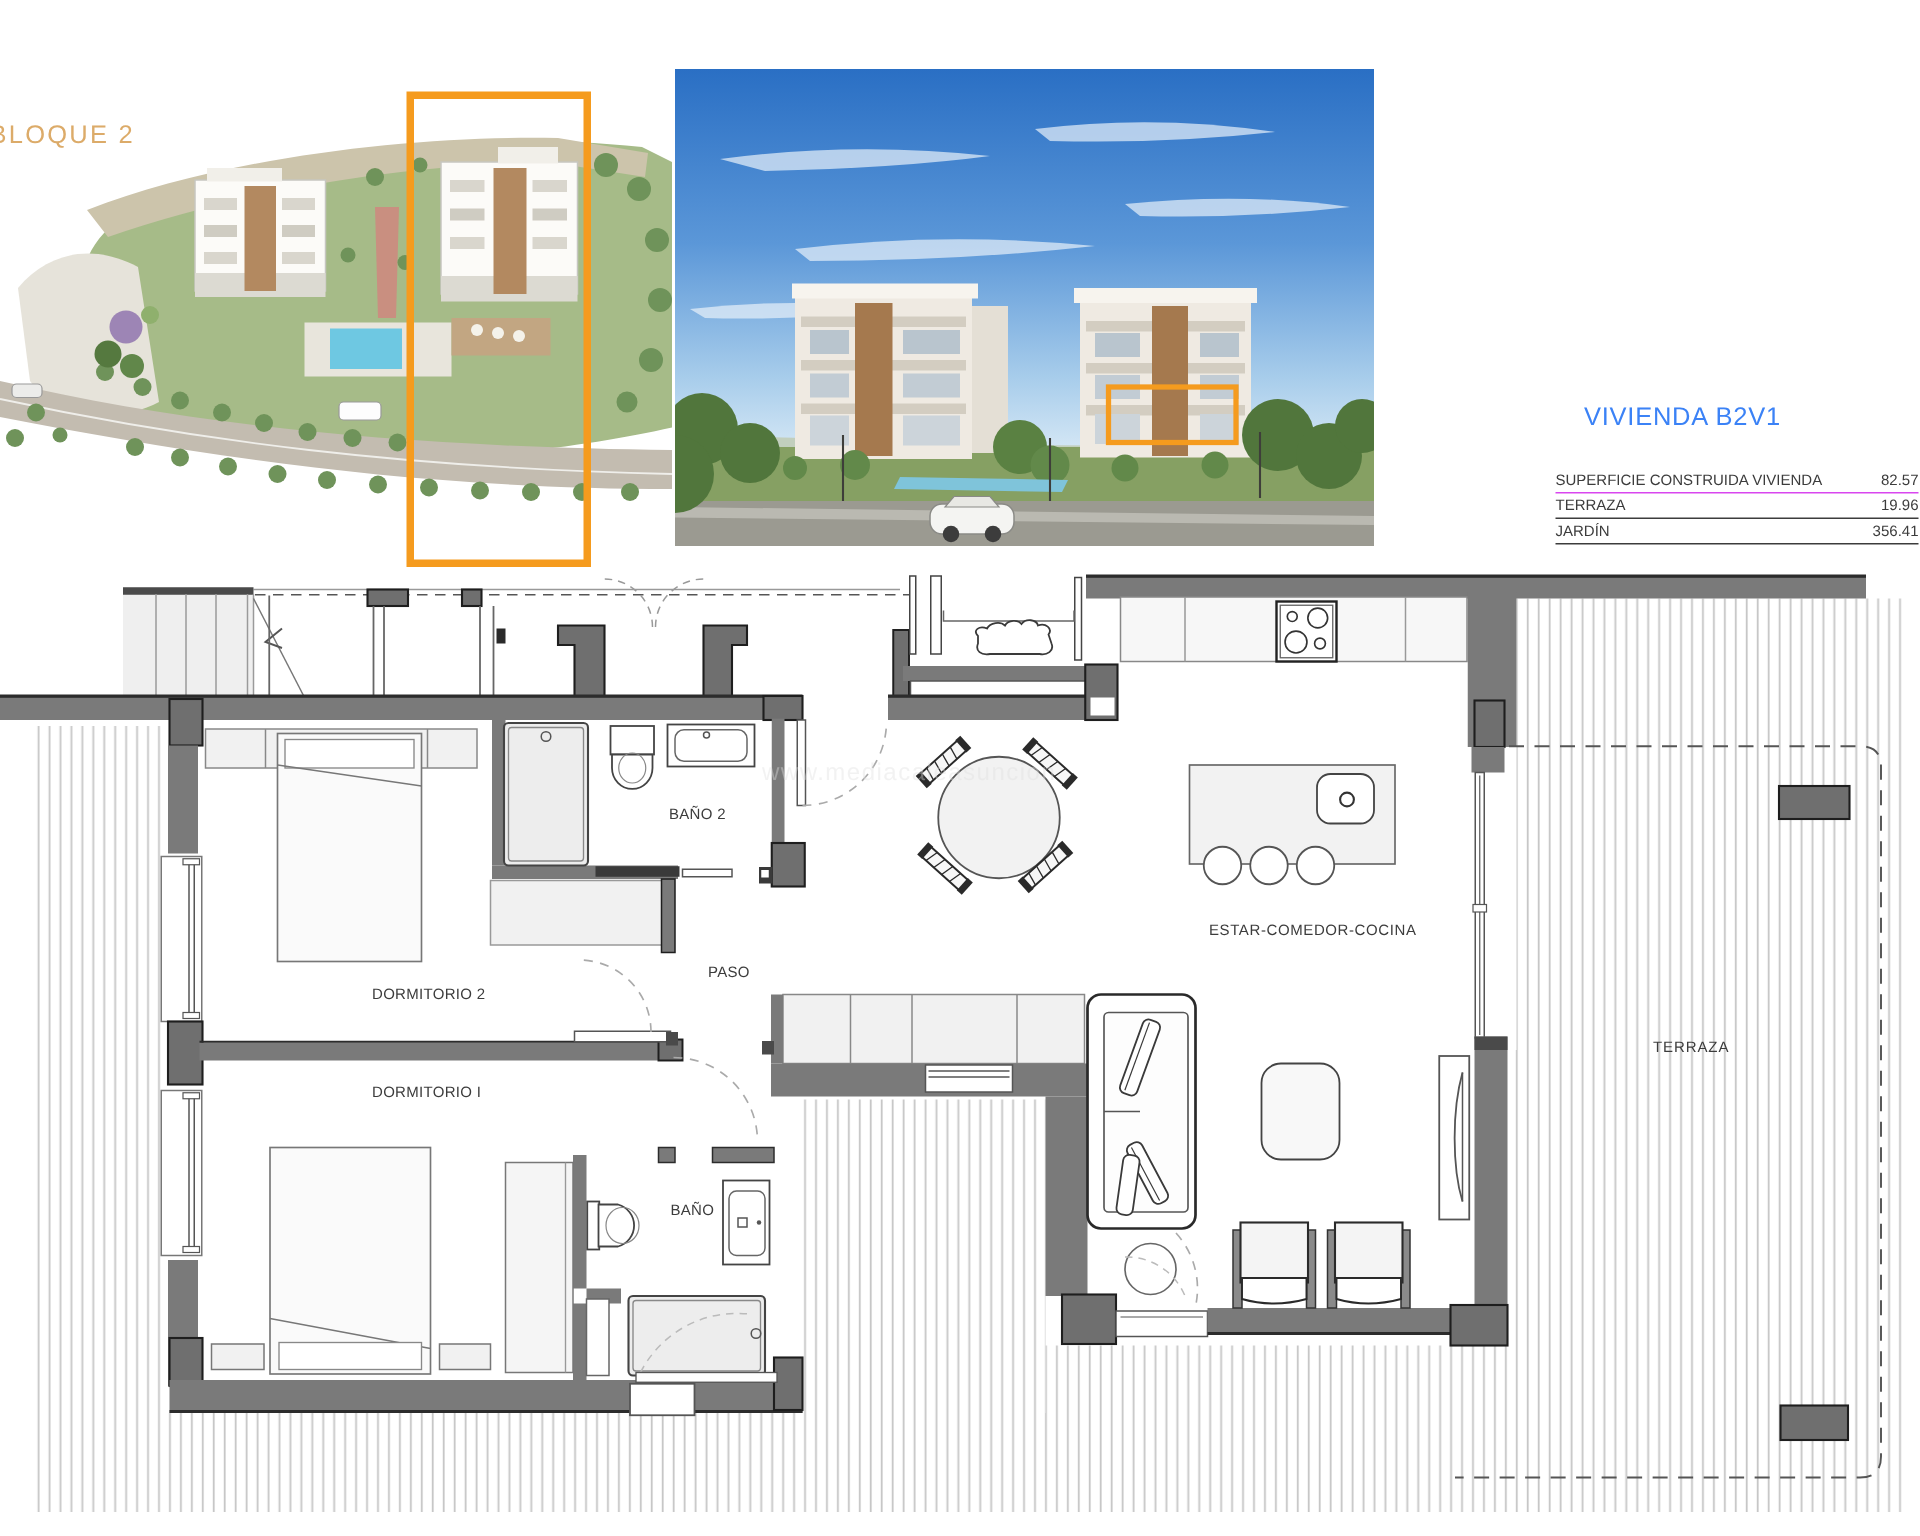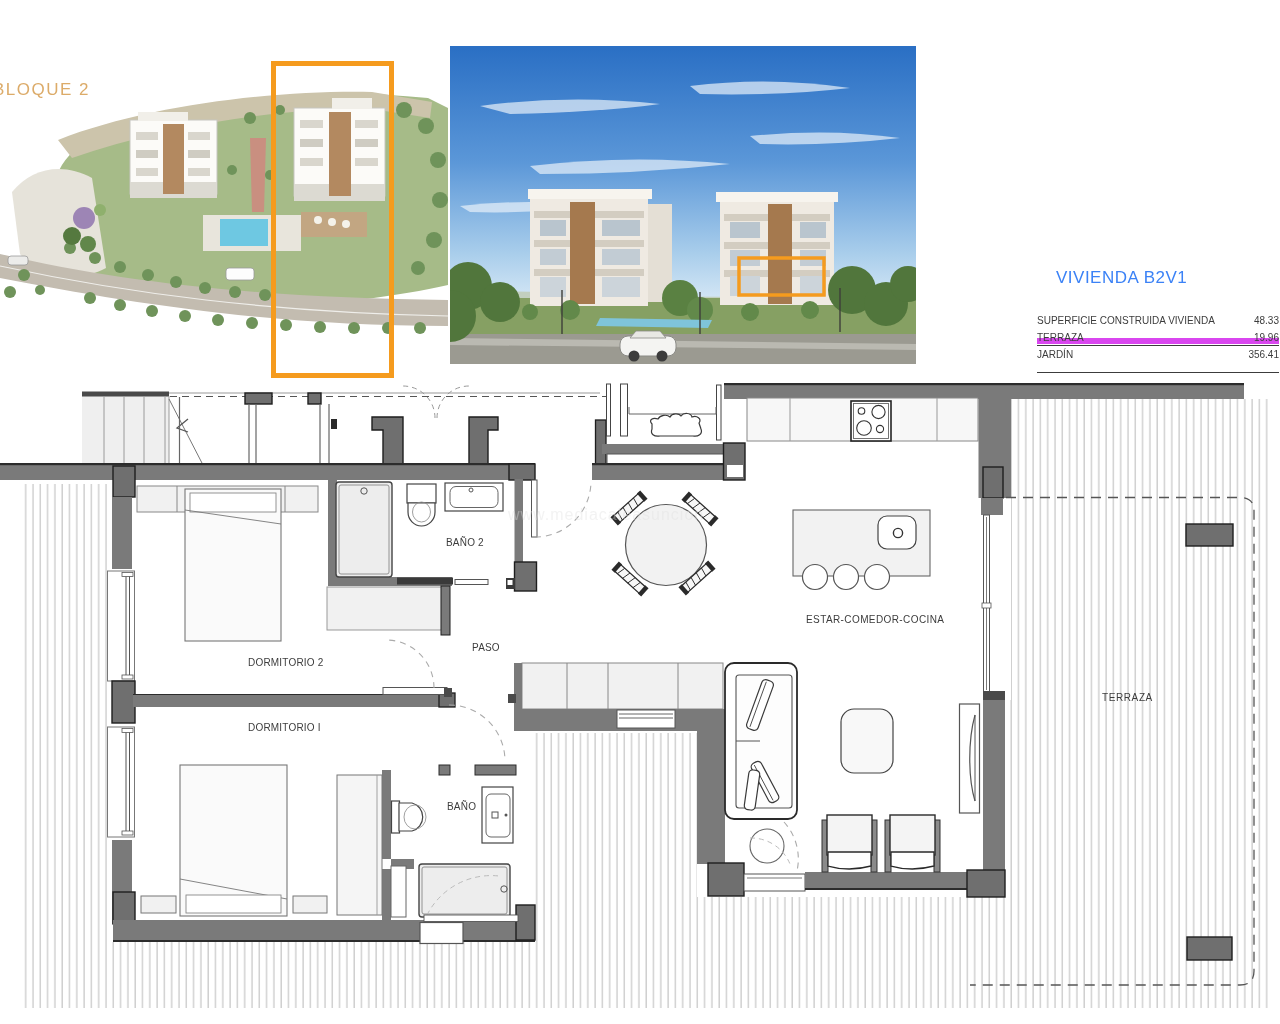--- a/index.html
+++ b/index.html
@@ -188,25 +188,25 @@
     <line x1="112" y1="244" x2="112" y2="288"></line>
       <line x1="250" y1="246" x2="250" y2="288"></line>
       <line x1="390" y1="242" x2="390" y2="286"></line>
   </g>
 
   <rect x="289" y="212" width="85" height="37" fill="none" stroke="#f59b1e" stroke-width="3.5"></rect>
 </svg>
 
 <div class="abs" style="left:1056px;top:268px;font-size:17px;letter-spacing:0.5px;color:#3b82f6">VIVIENDA B2V1</div>
 
-<div class="abs" style="left:1037px;top:315px;width:242px;font-size:10px;color:#3c3c3c;border-bottom:6px solid #d946ef;padding-bottom:12px">SUPERFICIE CONSTRUIDA VIVIENDA<span style="float:right">48.33</span></div>
+<div class="abs" style="left:1037px;top:315px;width:242px;font-size:10px;color:#3c3c3c;border-bottom:1px solid #d946ef;padding-bottom:2px">SUPERFICIE CONSTRUIDA VIVIENDA<span style="float:right">82.57</span></div>
 
 <div class="abs" style="left:1037px;top:332px;width:242px;font-size:10px;color:#3c3c3c;border-bottom:1px solid #3c3c3c;padding-bottom:2px">TERRAZA<span style="float:right">19.96</span></div>
 
-<div class="abs" style="left:1037px;top:349px;width:242px;font-size:10px;color:#3c3c3c;border-bottom:1px solid #3c3c3c;padding-bottom:12px">JARDÍN<span style="float:right">356.41</span></div>
+<div class="abs" style="left:1037px;top:349px;width:242px;font-size:10px;color:#3c3c3c;border-bottom:1px solid #3c3c3c;padding-bottom:2px">JARDÍN<span style="float:right">356.41</span></div>
 
 <svg class="abs" style="left:0;top:0" width="1280" height="1024" viewBox="0 0 1280 1024">
 <defs>
 <pattern id="hat" width="7.3" height="8" patternUnits="userSpaceOnUse">
   <rect width="7.3" height="8" fill="#ffffff"></rect>
         <rect x="3.2" width="1.2" height="8" fill="#c6c6c6"></rect>
 </pattern>
 </defs>
 
 <rect x="24" y="484" width="86" height="460" fill="url(#hat)"></rect>

